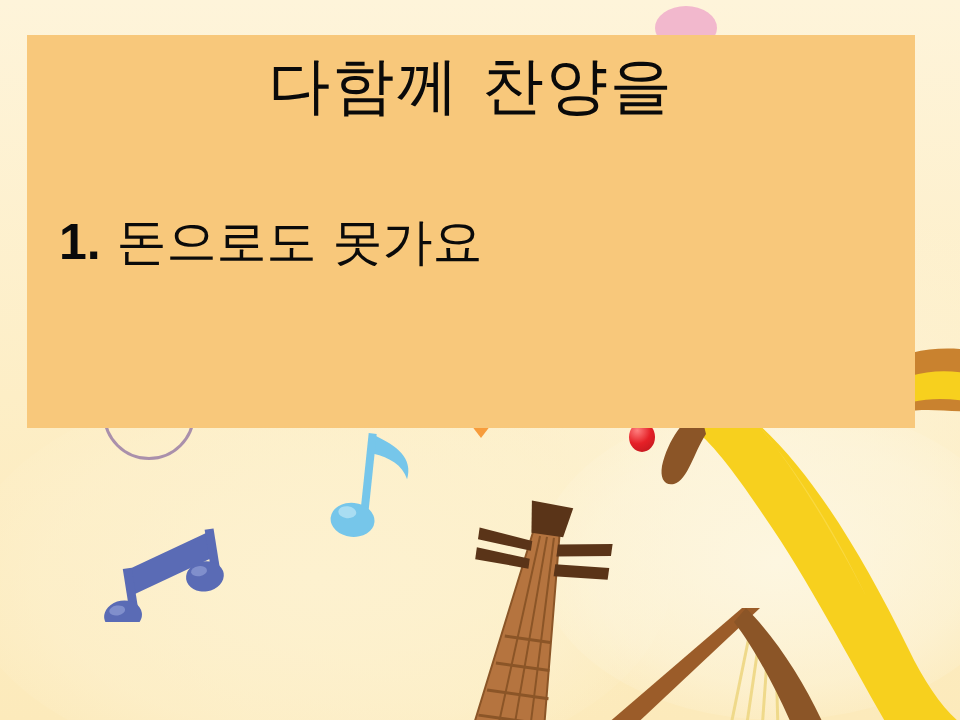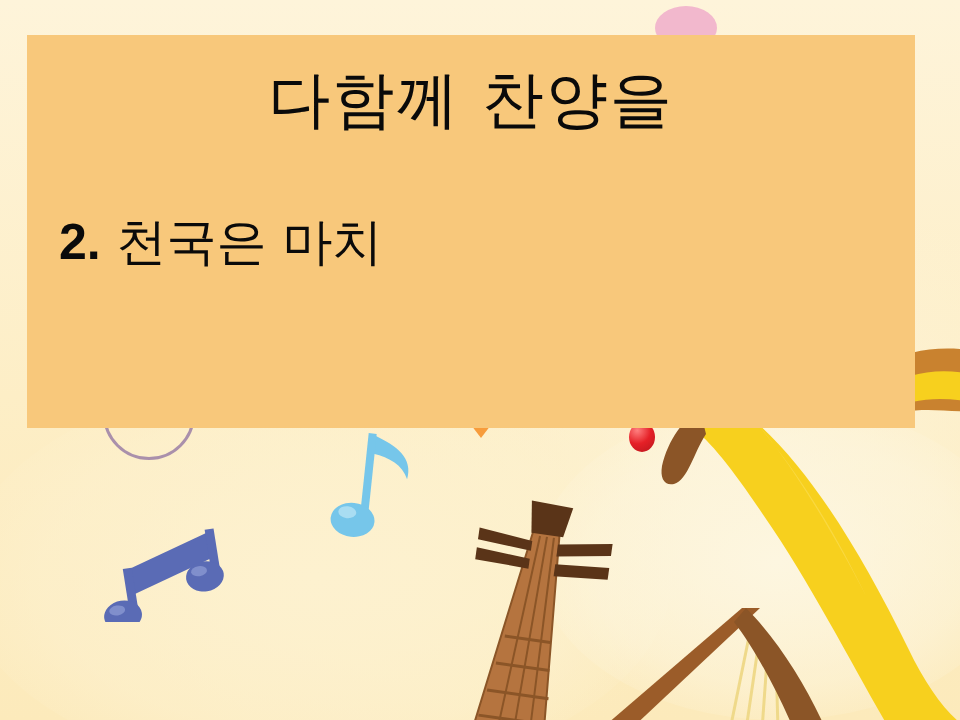--- a/index.html
+++ b/index.html
@@ -105,21 +105,21 @@
 
   
   #panel {
     position: absolute;
     left: 27px;
     top: 35px;
     width: 888px;
     height: 393px;
     background: #f8c87b;
     box-sizing: border-box;
-    padding: 14px;
+    padding: 0;
   }
 
   #panel-title {
     margin: 0;
     padding-top: 16px;
     text-align: center;
     font-size: 62px;
     font-weight: 400;
     line-height: 1.12;
     color: #0a0a0a;
@@ -242,18 +242,18 @@
       <circle cx="24" cy="100" r="5" fill="#5a3418"></circle>
     </svg>
   </div>
 
   <div id="panel">
 
     <h1 id="panel-title">다함께 찬양을</h1>
 
     <ul id="panel-list">
       <li>
-        <span class="num">2.</span>
-        <span class="txt">천국은 마치</span>
+        <span class="num">1.</span>
+        <span class="txt">돈으로도 못가요</span>
       </li>
     </ul>
   </div>
 </div>
 
 </body></html>

